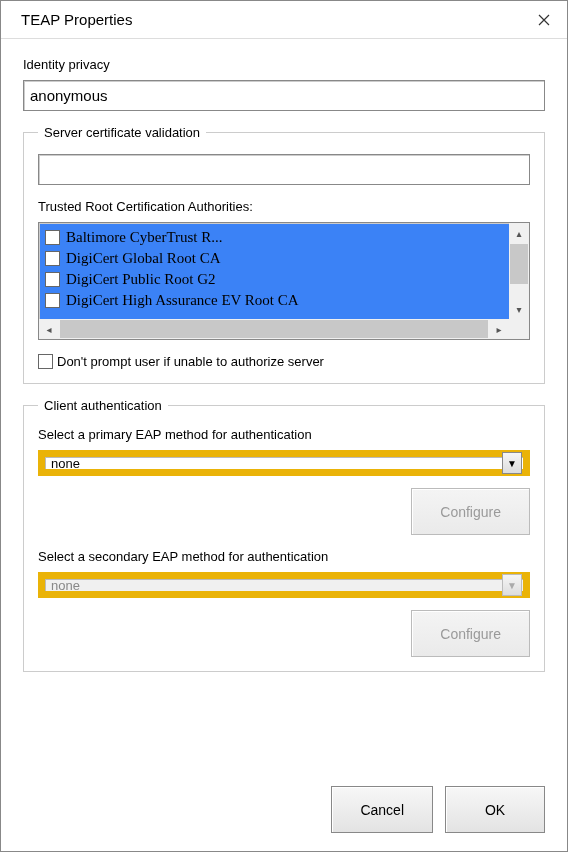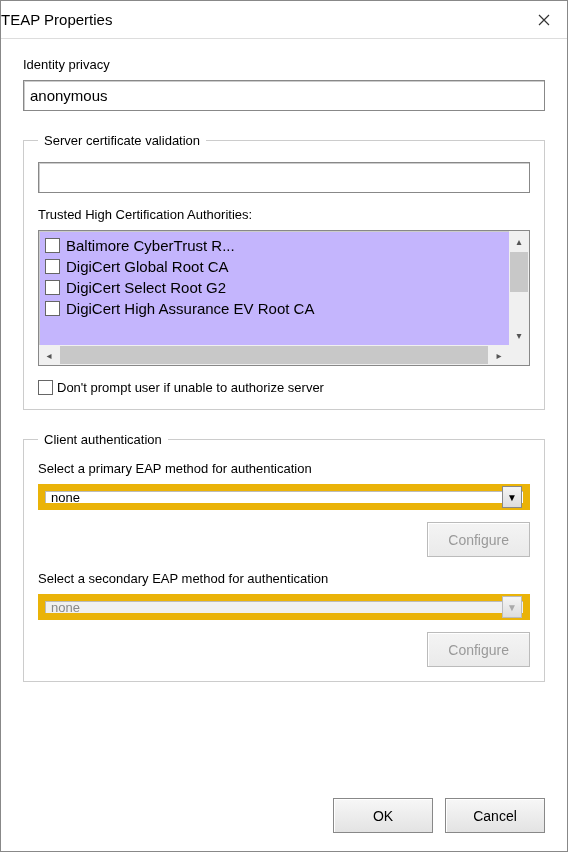--- a/index.html
+++ b/index.html
@@ -11,21 +11,21 @@
       height: 852px;
       border: 1px solid #888;
       display: flex;
       flex-direction: column;
     }
     .titlebar {
       height: 38px;
       display: flex;
       align-items: center;
       justify-content: space-between;
-      padding: 0 0 0 0;
+      padding: 0 0 0 20px;
       border-bottom: 1px solid #ddd;
     }
     .titlebar .title { font-size: 15px; }
     .titlebar .close {
       width: 46px;
       height: 38px;
       display: flex;
       align-items: center;
       justify-content: center;
       font-size: 17px;
@@ -43,37 +43,38 @@
       width: 100%;
       height: 31px;
       border: 1px solid #888;
       padding: 2px 6px;
       font-family: inherit;
       font-size: 15px;
       box-shadow: inset 1px 1px 0 #ccc;
     }
     fieldset {
       border: 1px solid #ccc;
-      margin-top: 22px;
+      margin-top: 14px;
       padding: 14px 14px 14px 14px;
       position: relative;
     }
     fieldset legend {
       padding: 0 6px;
       font-size: 13px;
     }
     .ca-listbox {
       width: 100%;
-      height: 136px;
-      border: 1px solid #888;
-      background: #c4b5fd;
+      height: 118px;
+      border: 1px solid #888;
+      background: #3b82f6;
       box-shadow: inset 1px 1px 0 #ccc;
       position: relative;
       margin-top: 6px;
       overflow: hidden;
+      font-family: Liberation Serif, serif;
     }
     .ca-items {
       position: absolute;
       left: 0; top: 0; right: 20px; bottom: 20px;
       overflow: hidden;
       padding: 4px 4px;
     }
     .ca-item {
       display: flex;
       align-items: center;
@@ -160,27 +161,27 @@
     .dropdown .dd-btn {
       width: 20px; height: 22px;
       margin: 1px;
       background: linear-gradient(#f5f5f5, #ddd);
       border: 1px solid #888;
       display: flex; align-items: center; justify-content: center;
       font-size: 10px;
     }
     .dropdown.disabled .dd-btn { color: #aaa; border-color: #bbb; }
     .btn {
-      height: 35px;
+      height: 47px;
       min-width: 100px;
       border: 1px solid #888;
       background: linear-gradient(#f7f7f7, #e3e3e3);
       font-family: inherit;
       font-size: 14px;
-      padding: 0 20px;
+      padding: 0 28px;
       box-shadow: 1px 1px 0 #fff inset;
     }
     .btn.disabled {
       color: #9a9a9a;
       border-color: #bbb;
       background: linear-gradient(#f4f4f4, #eaeaea);
     }
     .btn-row-right {
       display: flex;
       justify-content: flex-end;
@@ -210,34 +211,34 @@
 <div class="content">
 
   <div class="label">Identity privacy</div>
   <input type="text" class="text-input" value="anonymous" style="">
 
   <fieldset>
     <legend>Server certificate validation</legend>
 
     <input type="text" class="text-input" value="" style="">
 
-    <div class="label mt14">Trusted High Certification Authorities:</div>
+    <div class="label mt14">Trusted Root Certification Authorities:</div>
     <div class="ca-listbox">
       <div class="ca-items">
         <div class="ca-item">
           <span class="ca-check"></span>
           <span>Baltimore CyberTrust R...</span>
         </div>
         <div class="ca-item">
           <span class="ca-check"></span>
           <span>DigiCert Global Root CA</span>
         </div>
         <div class="ca-item">
           <span class="ca-check"></span>
-          <span>DigiCert Select Root G2</span>
+          <span>DigiCert Public Root G2</span>
         </div>
         <div class="ca-item">
           <span class="ca-check"></span>
           <span>DigiCert High Assurance EV Root CA</span>
         </div>
       </div>
       <div class="ca-vscroll">
         <div class="arrow">▴</div>
         <div class="thumb"></div>
         <div style="flex:1"></div>
@@ -275,15 +276,15 @@
       <span class="dd-btn">▼</span>
     </div>
     <div class="btn-row-right">
       <button class="btn disabled">Configure</button>
     </div>
   </fieldset>
 
 </div>
 
 <div class="footer">
+  <button class="btn">Cancel</button>
   <button class="btn">OK</button>
-  <button class="btn">Cancel</button>
 </div>
 
 </body></html>

